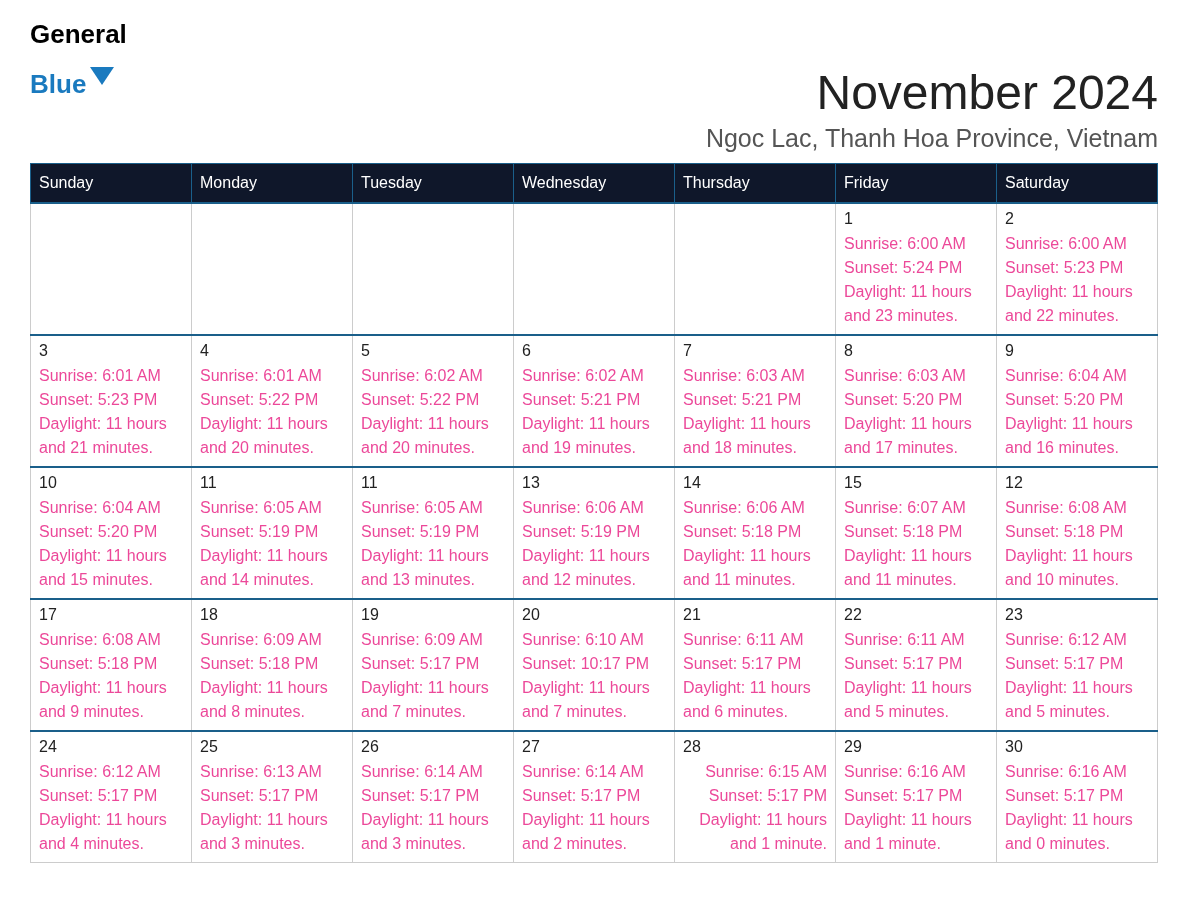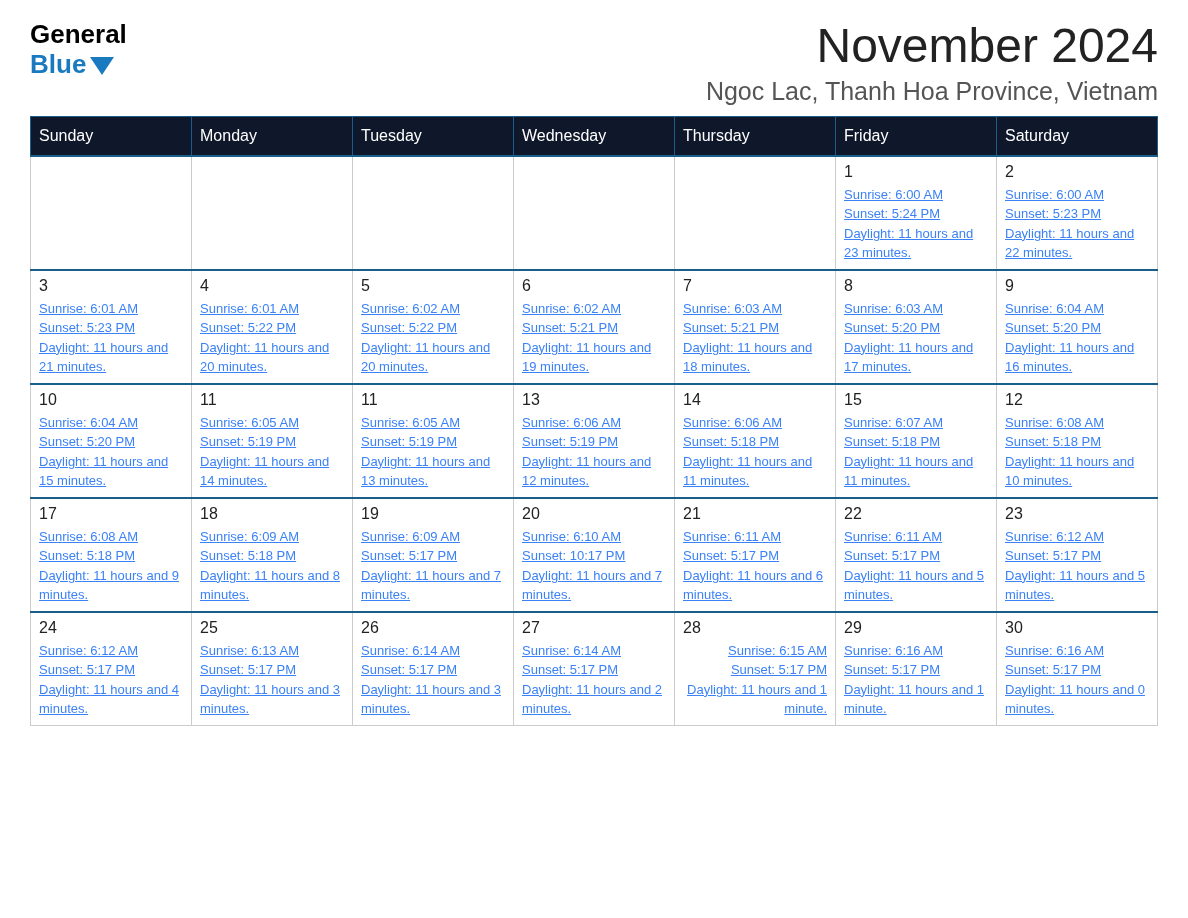--- a/index.html
+++ b/index.html
@@ -27,38 +27,40 @@
       line-height: 1.1;
     }
     .logo-blue-row {
       display: flex;
       align-items: center;
     }
     .logo-blue {
       font-size: 26px;
       font-weight: bold;
       color: #1a7abf;
+      margin-top: 20px;
     }
     .logo-triangle {
       width: 0;
       height: 0;
       border-left: 12px solid transparent;
       border-right: 12px solid transparent;
       border-top: 18px solid #1a7abf;
       margin-left: 4px;
       margin-top: 4px;
     }
     .title-area {
       text-align: right;
     }
     .month-title {
       font-size: 48px;
       font-weight: normal;
       color: #222;
       line-height: 1.1;
+      margin-top: 47px;
     }
     .location-title {
       font-size: 25px;
       color: #555;
       margin-top: 4px;
     }
     .calendar-table {
       width: 100%;
       border-collapse: collapse;
       margin-top: 10px;
@@ -86,24 +88,23 @@
       border-top: 2px solid #1a5f8a;
     }
     .day-number {
       font-size: 16px;
       color: #222;
       font-weight: normal;
       display: block;
       margin-bottom: 4px;
     }
     .day-info {
-      font-size: 13px;
-      color: #3b82f6;
+      font-size: 16px;
+      color: #ec4899;
       line-height: 1.5;
-      text-decoration: underline;
     }
     .empty-cell {
       background: #f5f5f5;
     }
   </style>
 </head>
 <body>
 
 <div class="header-area">
   <div class="logo">

